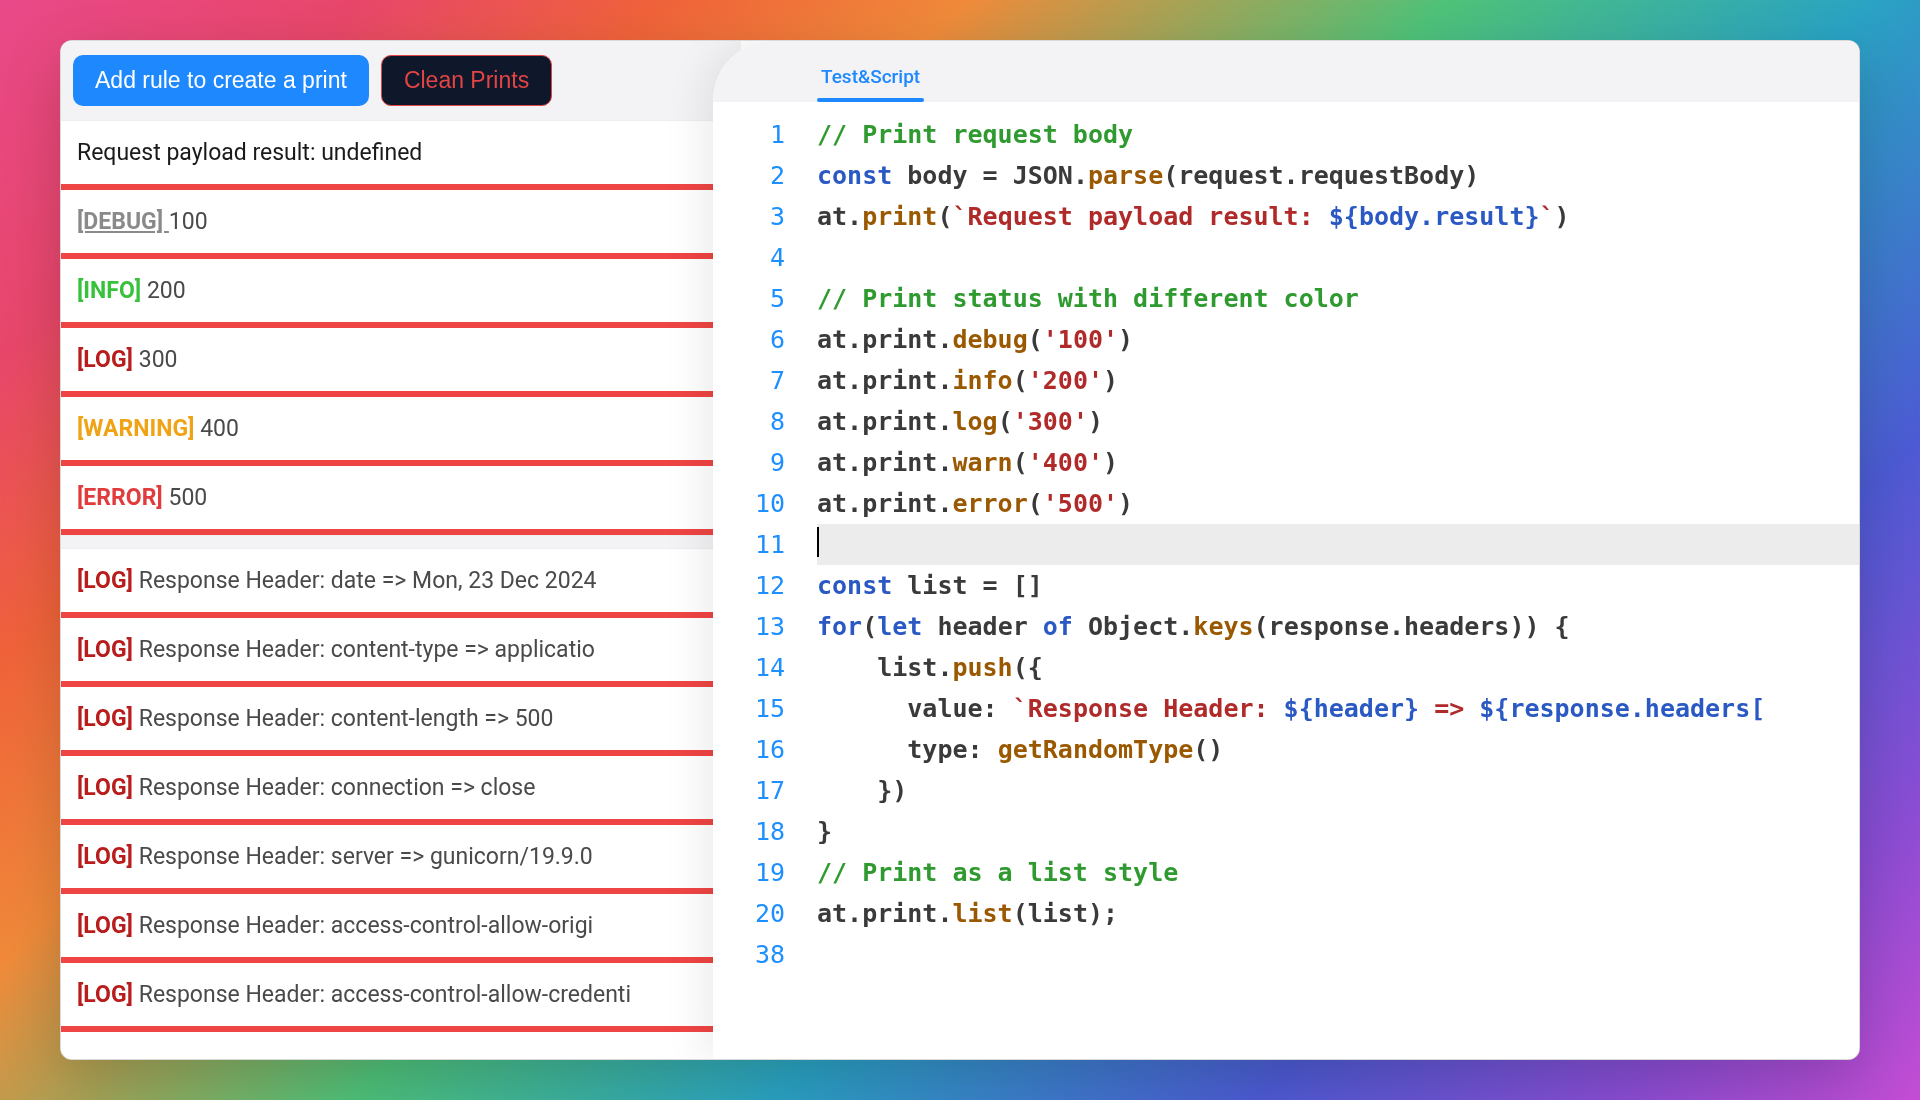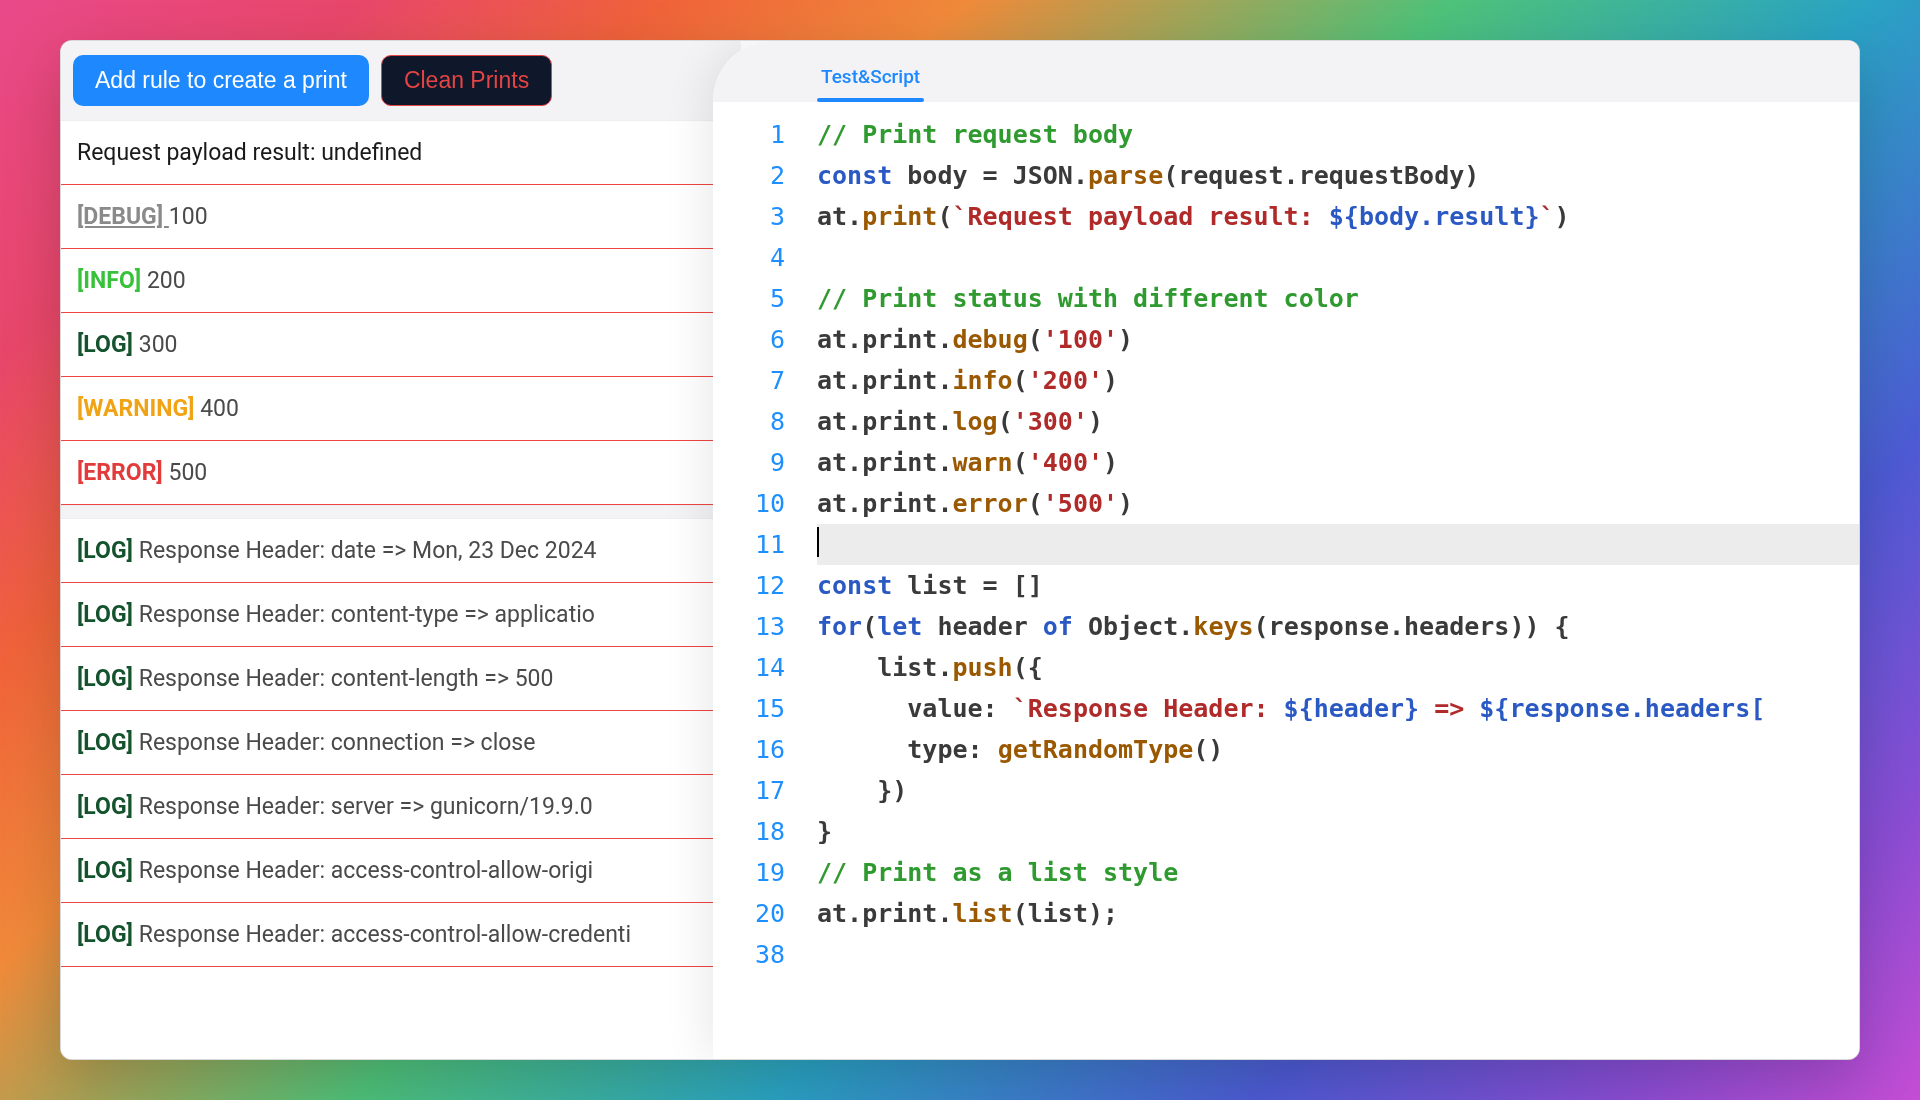--- a/index.html
+++ b/index.html
@@ -24,28 +24,28 @@
   background:#1e88ff; color:#fff; border:none; border-radius:10px;
   padding:12px 22px; font-size:23px; cursor:pointer;
 }
 .btn-outline {
   background:#0f172a; color:#e34444; border:1.5px solid #e34444; border-radius:10px;
   padding:11px 22px; font-size:23px; cursor:pointer;
 }
 .log-list { flex:1; overflow:hidden; }
 .log-row {
   padding:18px 16px; font-size:23px; color:#1a1a1a;
-  border-bottom:1px solid #ef4444;
+  border-bottom:6px solid #ef4444;
 }
 .log-row:first-child { border-top:1px solid #eee; }
 .group-sep { height:14px; background:#f3f3f5; border-top:1px solid #eee; border-bottom:1px solid #eee; }
 .tag { font-weight:700; }
 .tag-debug { color:#8a8a8a;text-decoration:underline; }
 .tag-info  { color:#38c23b; }
-.tag-log   { color:#14532d;margin-top:28px; }
+.tag-log   { color:#b91c1c;margin-top:28px; }
 .tag-warn  { color:#f0a315; }
 .tag-error { color:#e23b3b;text-align:center; }
 .log-msg { color:#4a4a4a; }
 .right-pane {
   flex:1; display:flex; flex-direction:column; background:#fff; position:relative;
   border-top-left-radius:60px; box-shadow:-10px 0 40px rgba(0,0,0,.08);
   margin-left:-28px;
 }
 .tabbar {
   padding:16px 0 0 104px; background:#f3f3f5;

